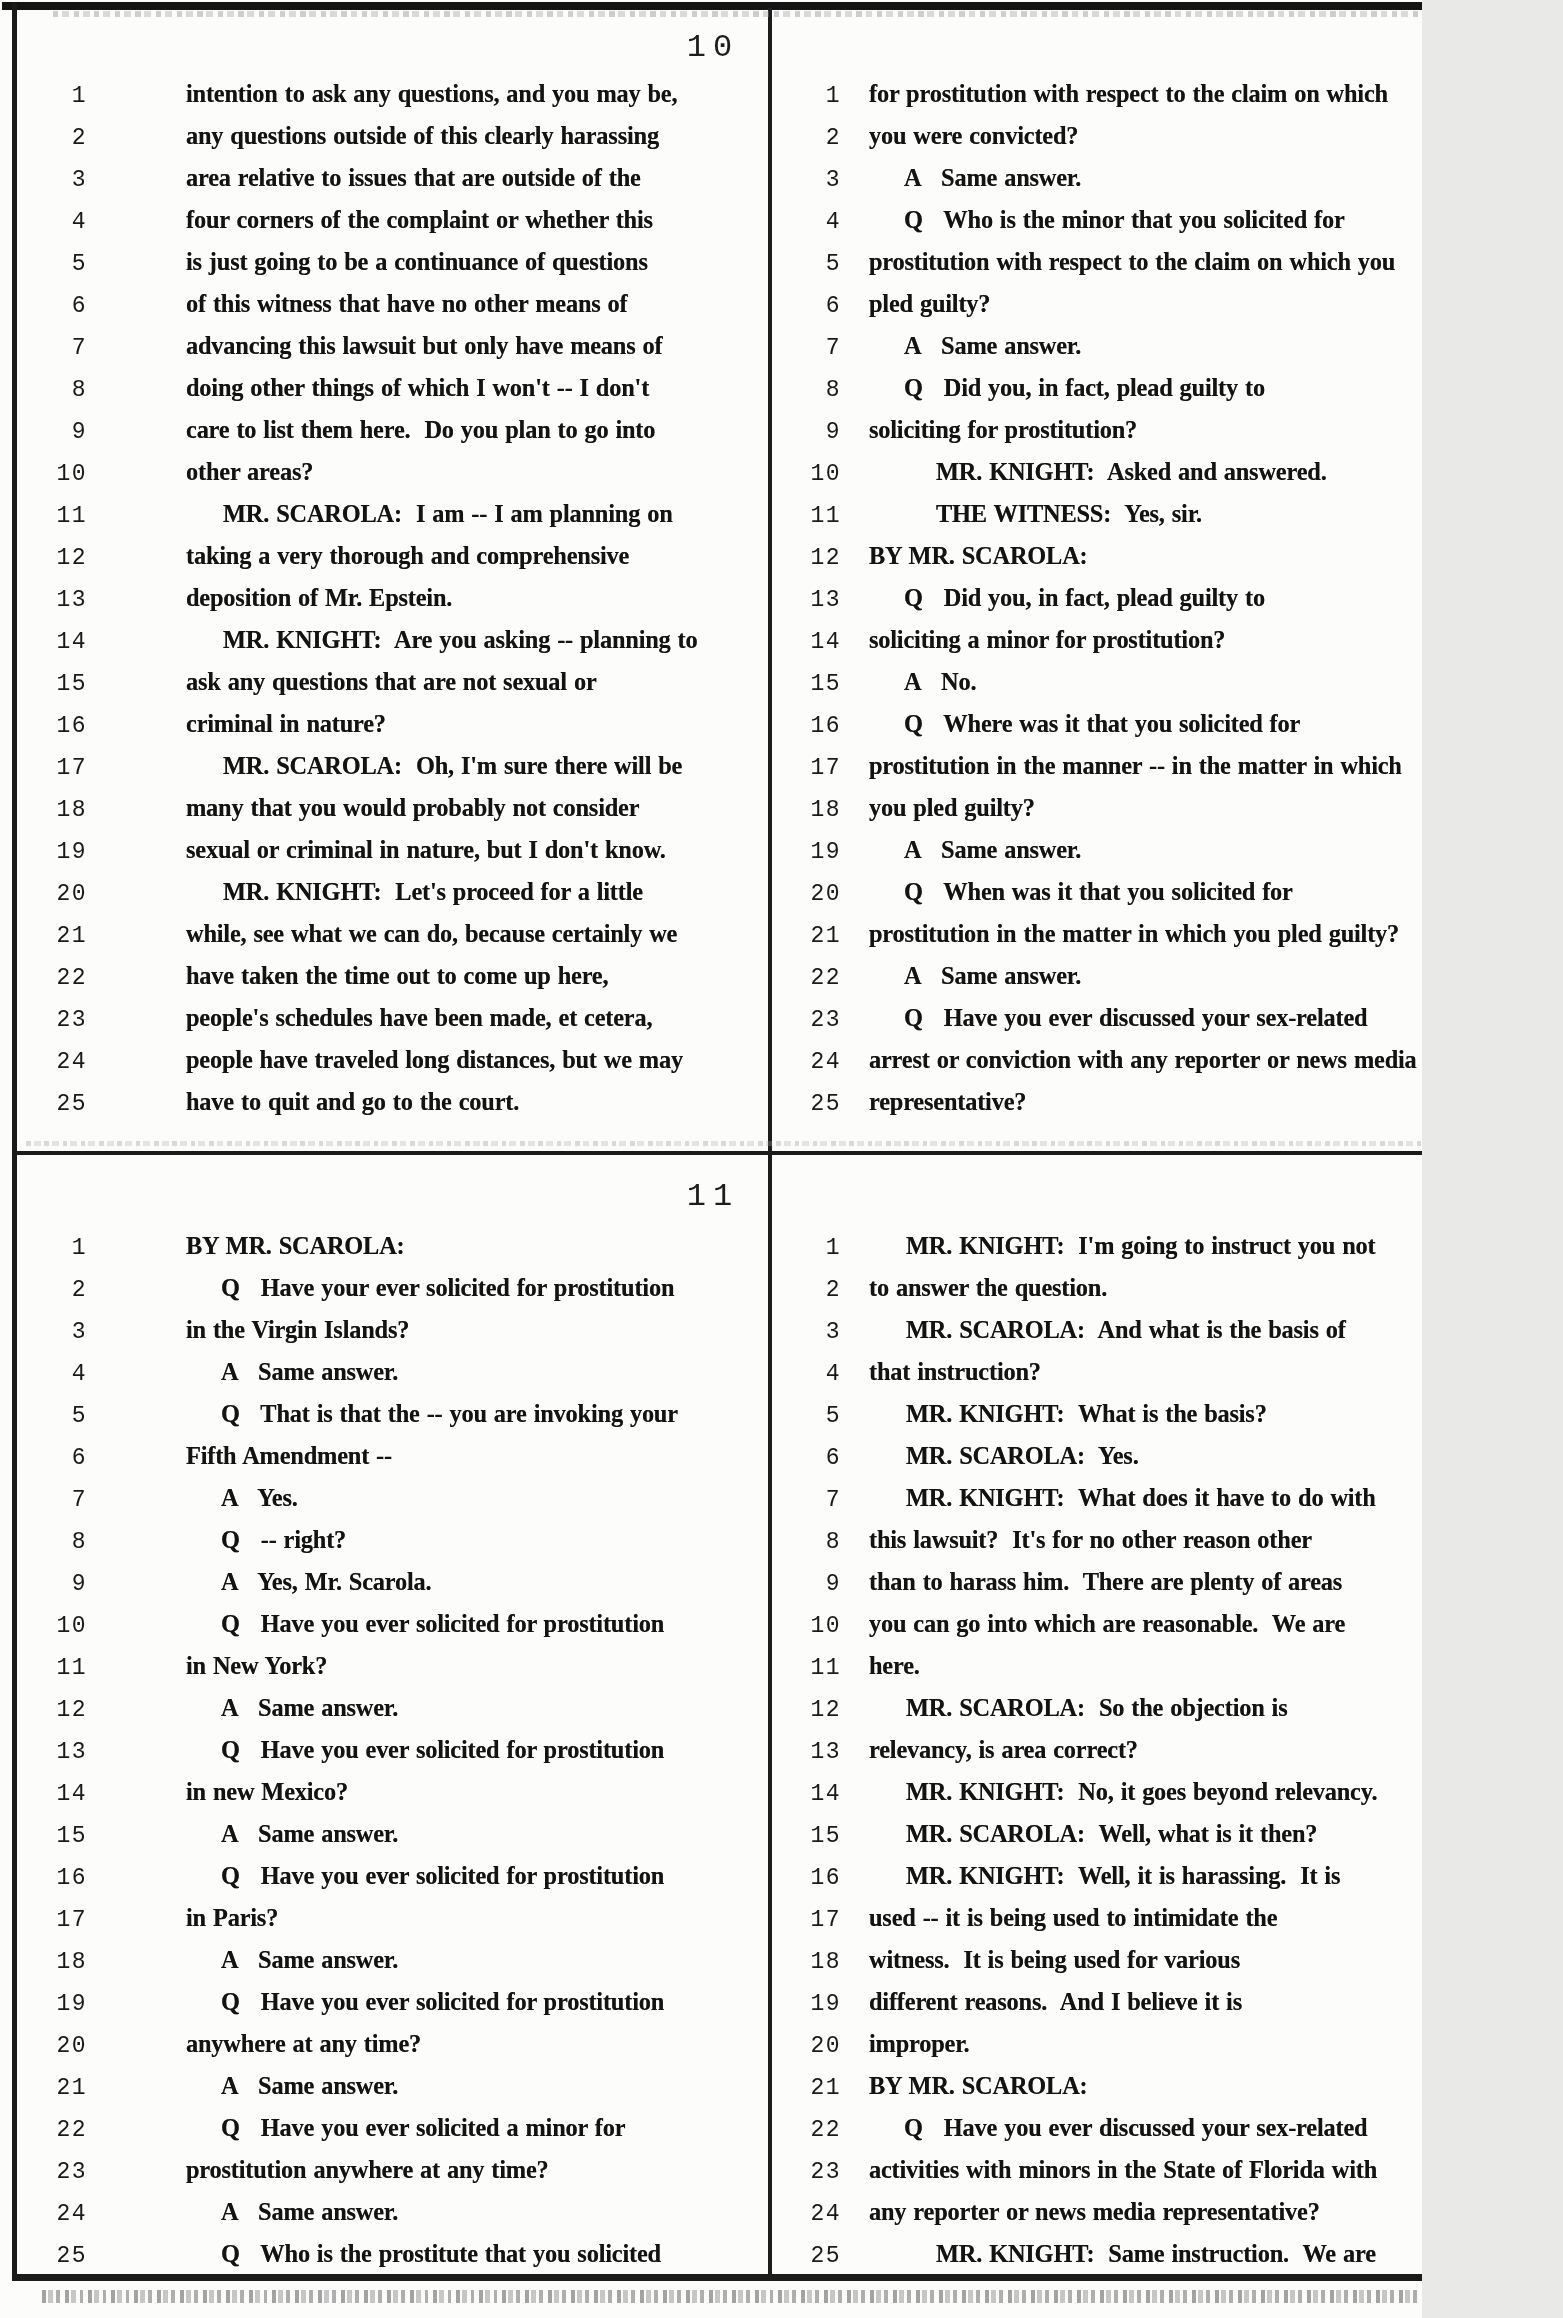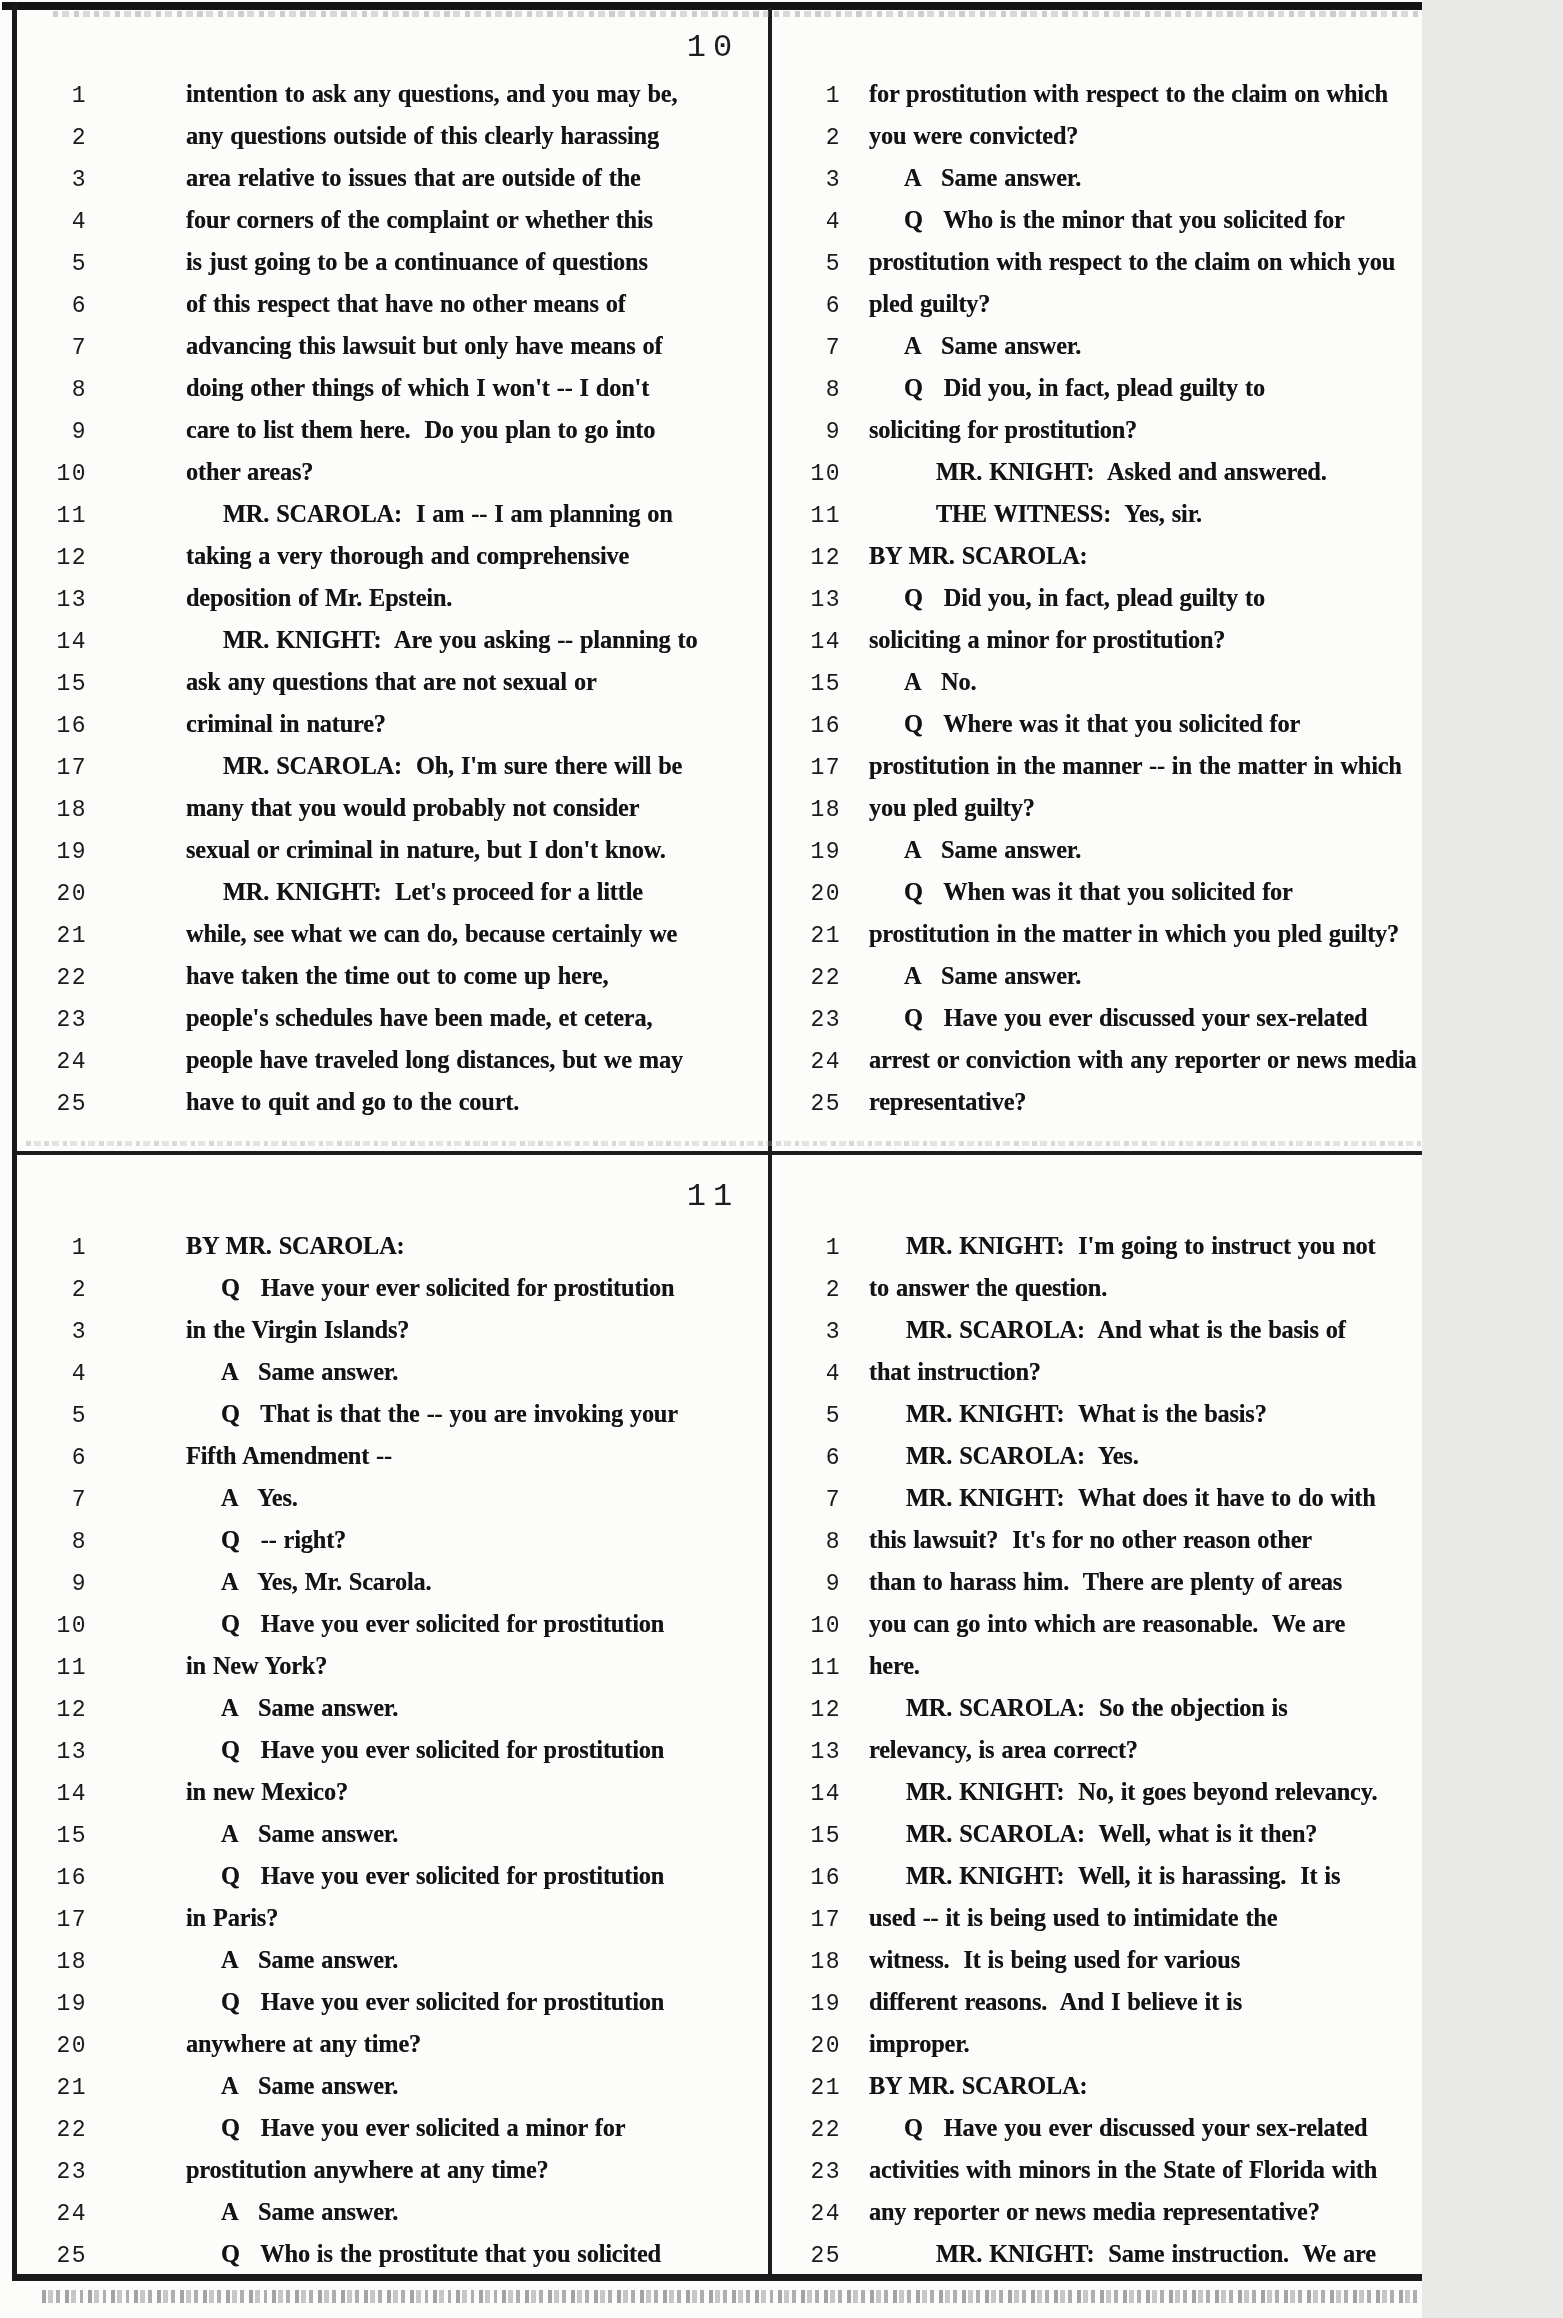--- a/index.html
+++ b/index.html
@@ -93,21 +93,21 @@
         <div class="line">
           <span class="num">4</span>
           <span class="text i-c">four corners of the complaint or whether this</span>
         </div>
         <div class="line">
           <span class="num">5</span>
           <span class="text i-c">is just going to be a continuance of questions</span>
         </div>
         <div class="line">
           <span class="num">6</span>
-          <span class="text i-c">of this respect that have no other means of</span>
+          <span class="text i-c">of this witness that have no other means of</span>
         </div>
         <div class="line">
           <span class="num">7</span>
           <span class="text i-c">advancing this lawsuit but only have means of</span>
         </div>
         <div class="line">
           <span class="num">8</span>
           <span class="text i-c">doing other things of which I won't -- I don't</span>
         </div>
         <div class="line">

